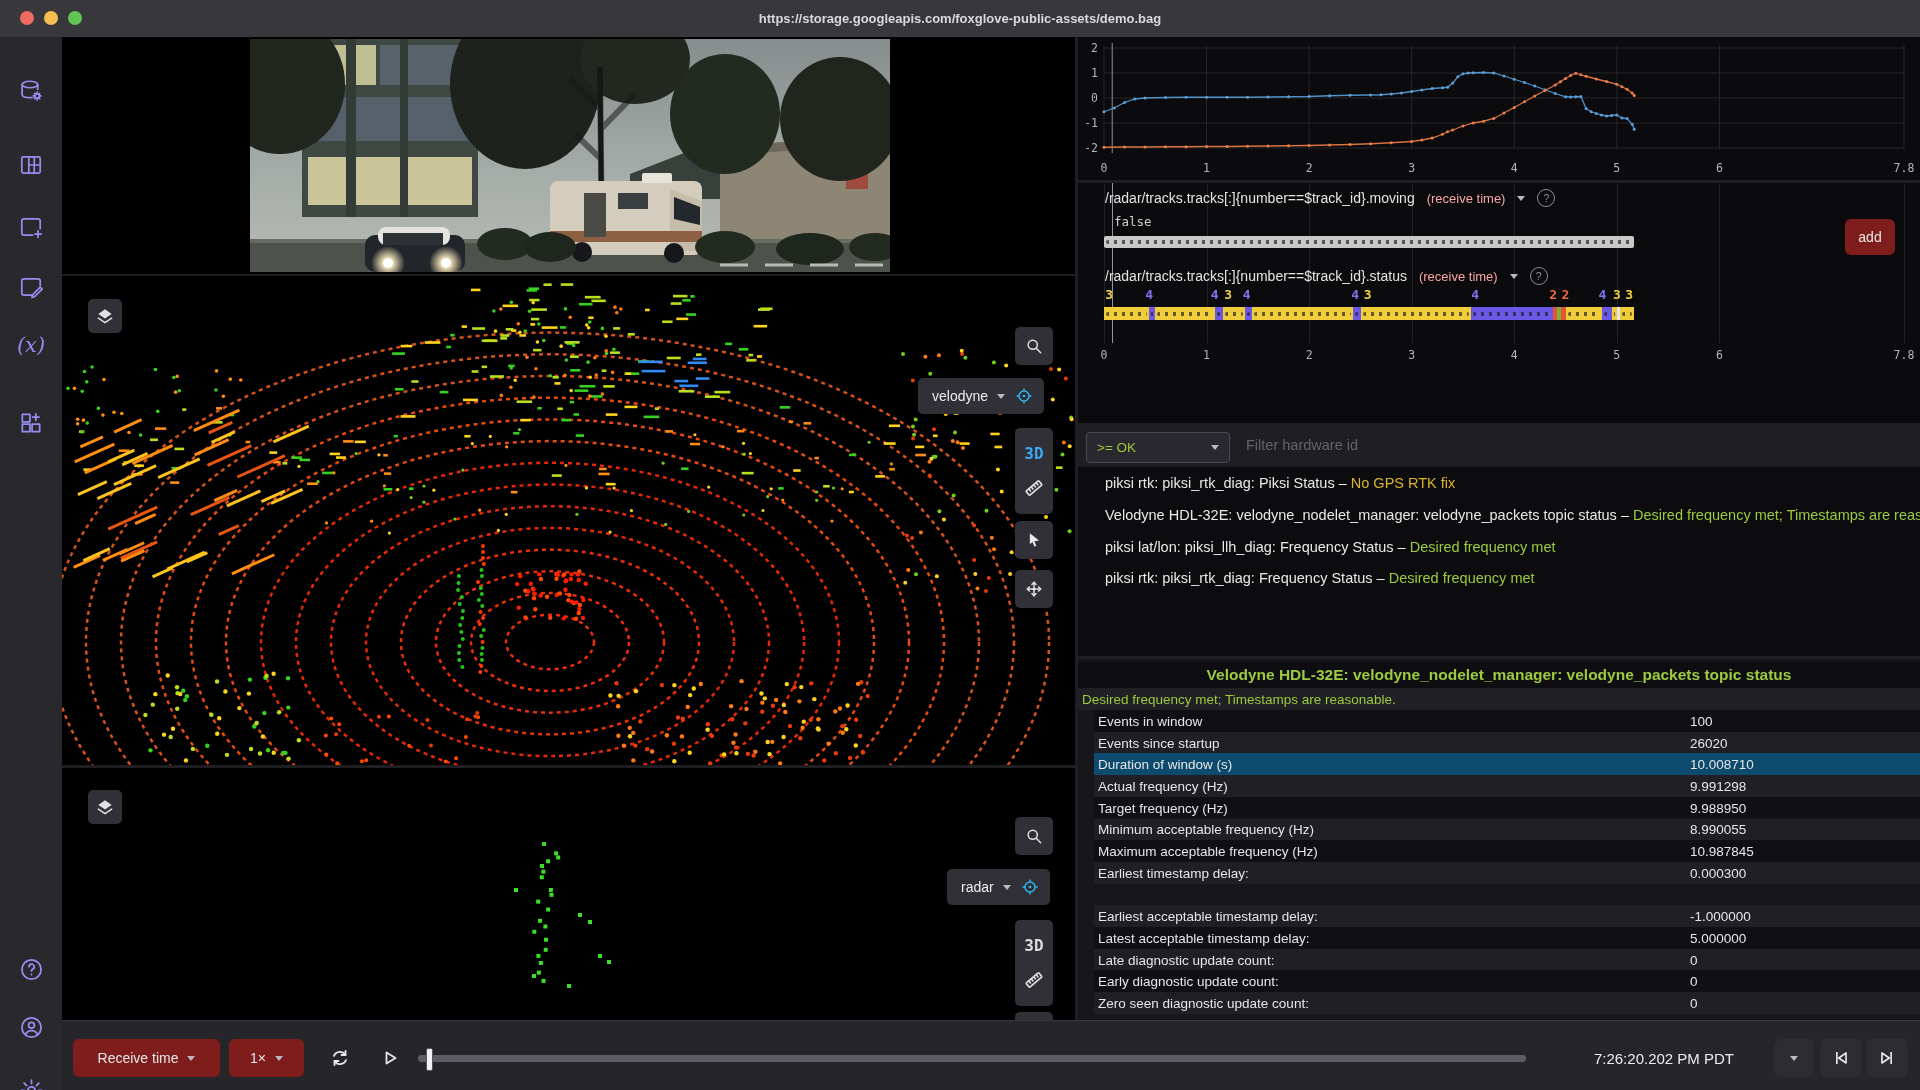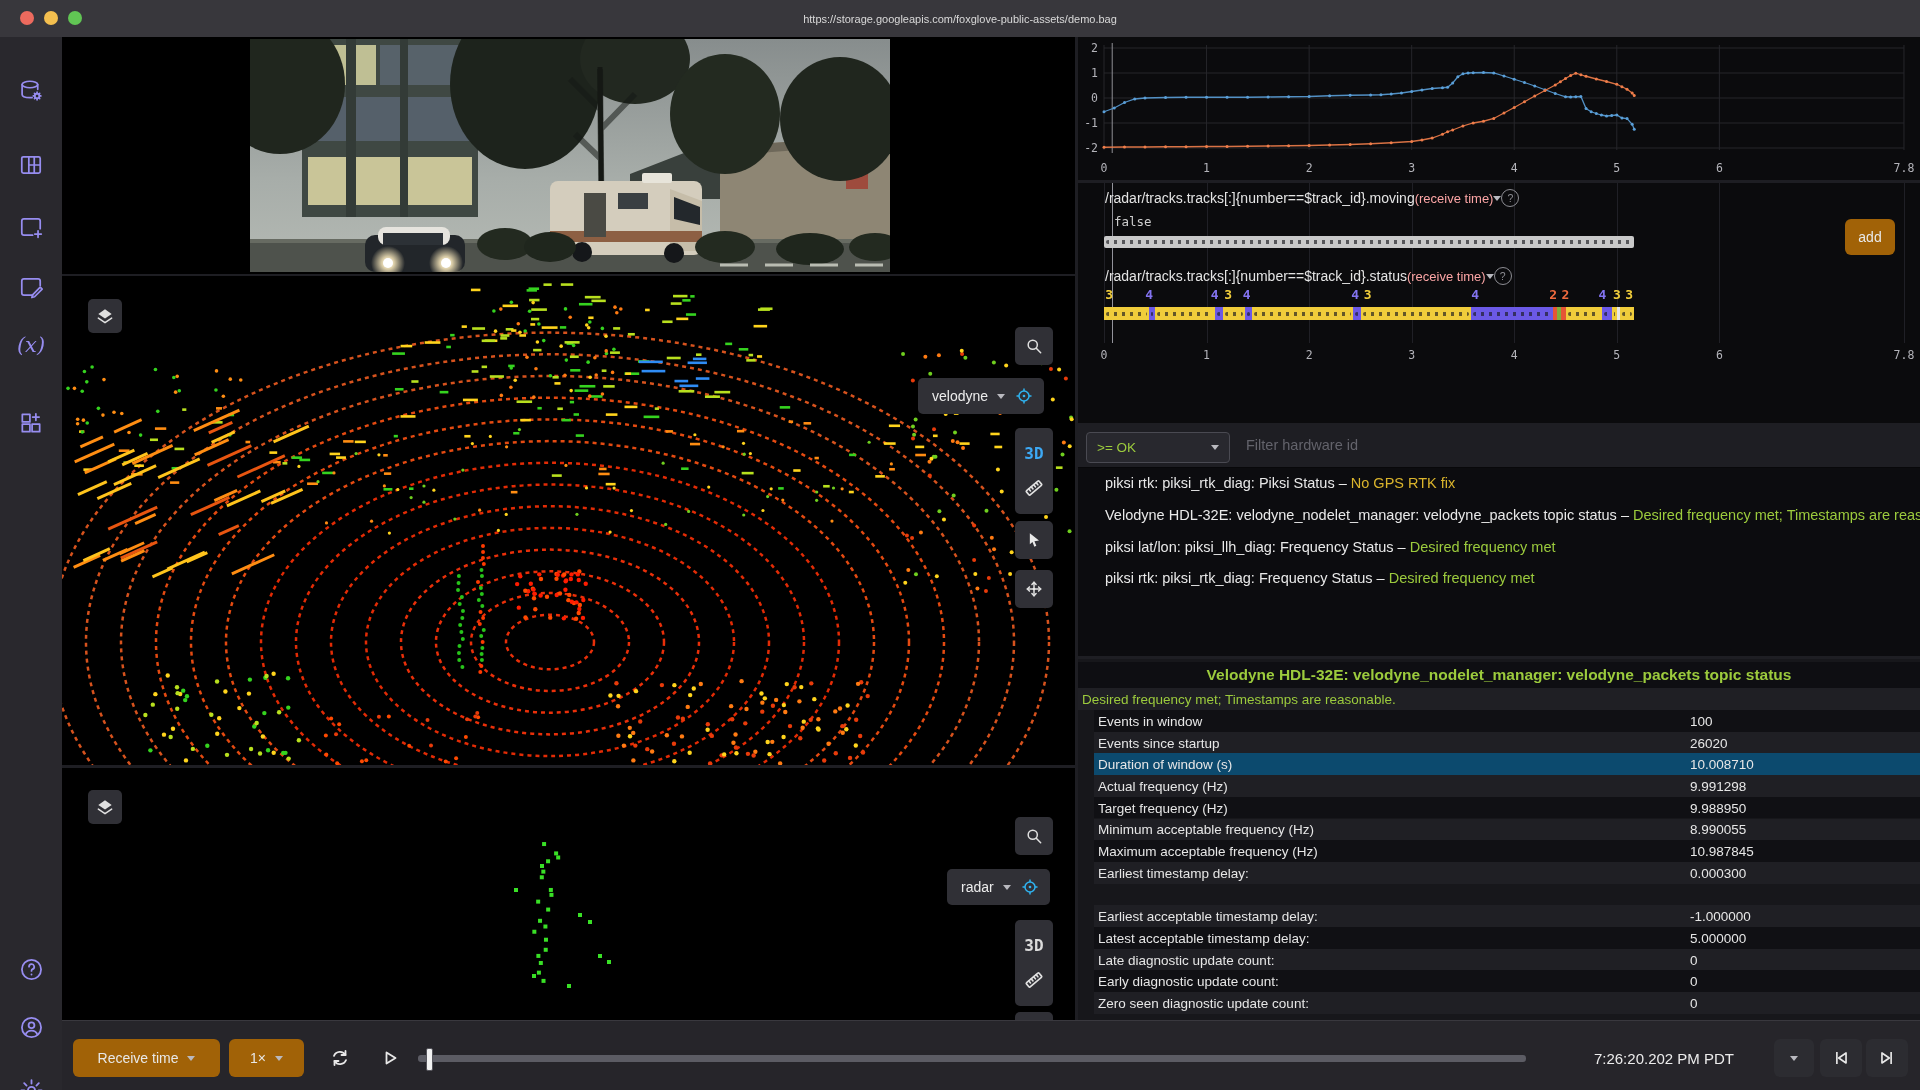--- a/index.html
+++ b/index.html
@@ -3,36 +3,36 @@
 <meta charset="utf-8">
 <style>
   html,body{margin:0;padding:0;background:#000;}
   #app{position:relative;width:1920px;height:1090px;background:#1e1e23;
        font-family:"Liberation Sans",sans-serif;overflow:hidden;color:#e8e8e8;}
   .abs{position:absolute;}
   
   #titlebar{left:0;top:0;width:1920px;height:37px;background:#38373c;}
   .tlight{position:absolute;top:11px;width:14px;height:14px;border-radius:50%;}
   #title-url{position:absolute;left:0;right:0;top:0;height:37px;display:flex;align-items:center;justify-content:center;
-             font-size:11px;font-weight:normal;color:#d9d9d9;}
+             font-size:13px;font-weight:bold;color:#d9d9d9;}
   
   #sidebar{left:0;top:37px;width:62px;height:1053px;background:#29282d;}
   .sb-icon{position:absolute;left:0;width:62px;height:44px;display:flex;align-items:center;justify-content:center;color:#978df0;cursor:pointer;}
   .sb-icon svg{stroke:#978df0;fill:none;stroke-width:1.6;stroke-linecap:round;stroke-linejoin:round;}
   .sb-var{font-family:"DejaVu Serif",serif;font-style:italic;font-size:21px;color:#978df0;}
   
   .panel{position:absolute;background:#0d0d10;overflow:hidden;}
   .blackpanel{background:#000;}
   .ctrl-btn{position:absolute;background:#303036;border-radius:5px;display:flex;align-items:center;justify-content:center;cursor:pointer;}
   .ctrl-btn svg{stroke:#e0e0e0;fill:none;stroke-width:1.8;stroke-linecap:round;stroke-linejoin:round;}
   .follow-box{position:absolute;background:#303036;border-radius:5px;display:flex;align-items:center;cursor:pointer;padding:0 10px 0 14px;gap:9px;}
   .follow-label{font-size:14px;color:#ececec;}
   .mode3d{font-family:"DejaVu Sans Mono",monospace;font-weight:bold;font-size:16px;}
   
-  .path-row{position:absolute;display:flex;align-items:center;white-space:nowrap;}
+  .path-row{position:absolute;display:flex;align-items:center;gap:12px;white-space:nowrap;}
   .path-text{font-size:14px;color:#e4e4e4;}
   .timing-text{font-size:13px;color:#fca5a5;}
   .qbadge{width:16px;height:16px;border:1.4px solid #8d8d93;border-radius:50%;font-size:10.5px;color:#8d8d93;
           display:flex;align-items:center;justify-content:center;}
   .bar-dots{position:absolute;left:2px;right:2px;top:50%;margin-top:-2px;height:4px;border-radius:2px;
             background-image:repeating-linear-gradient(90deg,rgba(25,25,30,.65) 0 3px,transparent 3px 8px);}
   .tick-label{position:absolute;font-family:"DejaVu Sans Mono",monospace;font-size:11.5px;color:#b4b4ba;transform:translateX(-50%);}
   .state-label{position:absolute;font-family:"DejaVu Sans Mono",monospace;font-weight:bold;font-size:13px;transform:translateX(-50%);}
   .playhead{position:absolute;width:1px;background:#93939b;}
   
@@ -43,21 +43,21 @@
   
   #detail-title{position:absolute;left:0;top:3px;right:0;height:26px;background:#0e0e12;display:flex;align-items:center;
                 justify-content:center;font-size:15.5px;font-weight:bold;color:#9ccb3d;}
   #detail-summary{position:absolute;left:0;top:29px;right:0;height:22px;background:#1f1f24;display:flex;align-items:center;
                   padding-left:4px;font-size:13.5px;color:#9ccb3d;}
   .drow{position:absolute;left:16px;right:0;height:21.7px;font-size:13.5px;color:#e6e6e6;}
   .drow .lbl{position:absolute;left:4px;top:50%;transform:translateY(-50%);}
   .drow .val{position:absolute;left:596px;top:50%;transform:translateY(-50%);}
   
   #playbar{left:62px;top:1020px;width:1858px;height:70px;background:#26252a;border-top:1px solid #39383e;}
-  .pb-btn{position:absolute;top:18px;height:38px;background:#a16207;border-radius:6px;display:flex;align-items:center;
+  .pb-btn{position:absolute;top:18px;height:38px;background:#7f1d1d;border-radius:6px;display:flex;align-items:center;
           justify-content:center;gap:9px;font-size:14px;color:#e8e8e8;cursor:pointer;}
   .pb-icon{position:absolute;top:18px;width:38px;height:38px;display:flex;align-items:center;justify-content:center;cursor:pointer;}
   .pb-icon svg{stroke:#e8e8e8;fill:none;stroke-width:1.8;stroke-linecap:round;stroke-linejoin:round;}
   .caret{width:0;height:0;border-left:4.5px solid transparent;border-right:4.5px solid transparent;border-top:5.5px solid #b9b9bf;}
   #timestamp{position:absolute;top:18px;height:38px;display:flex;align-items:center;font-size:15px;color:#ececec;}
 </style>
 </head>
 <body>
 
 <div id="app">

